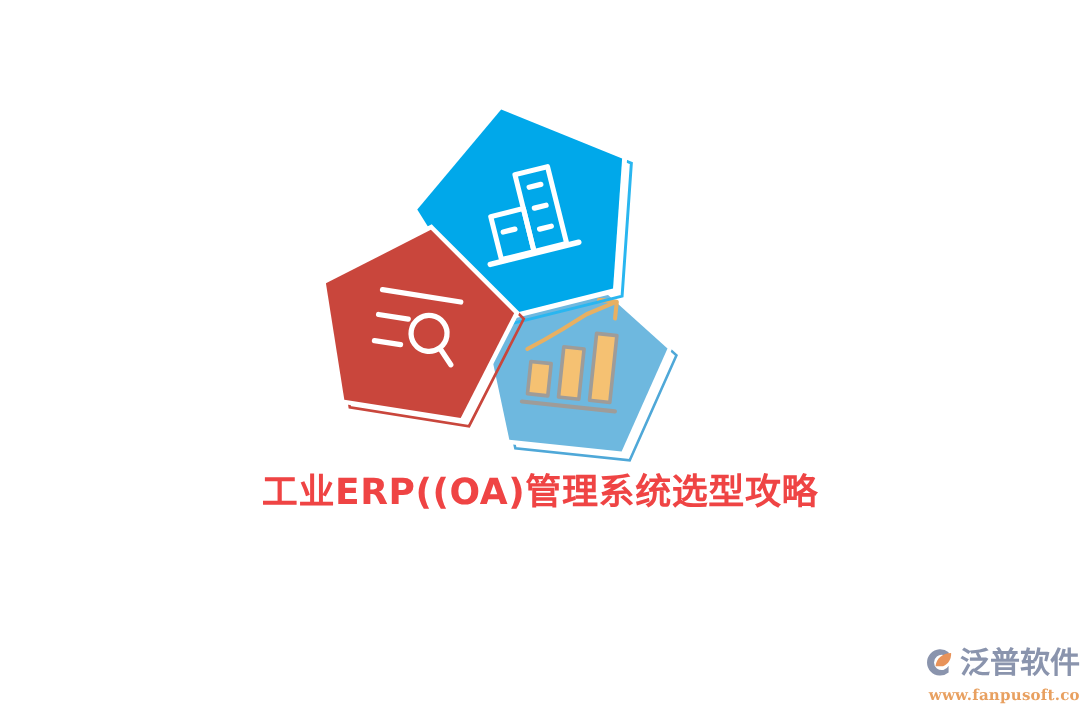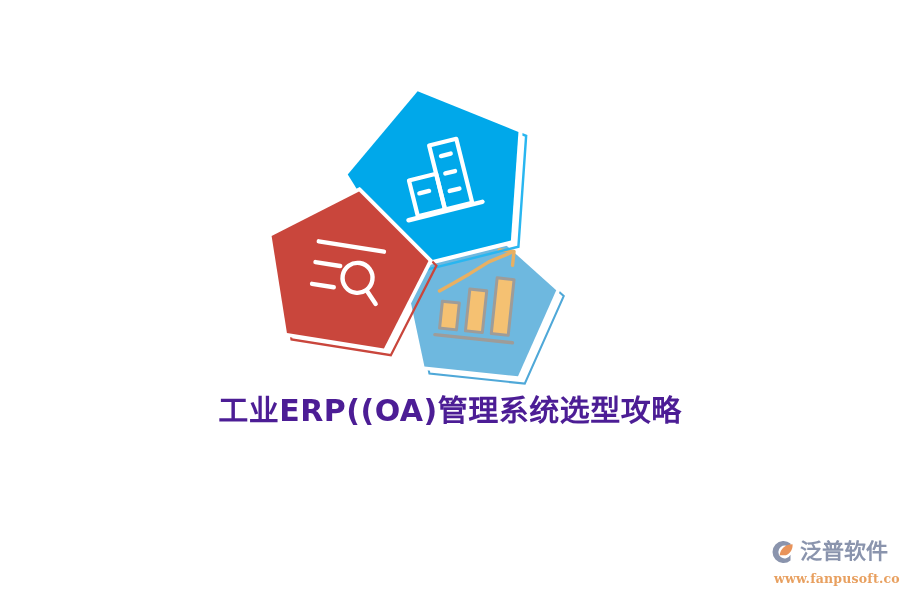--- a/index.html
+++ b/index.html
@@ -71,21 +71,21 @@
     height: 36px;
   }
   .wm-mark {
     width: 32px;
     height: 32px;
     flex: 0 0 32px;
     margin-right: 2px;
   }
   .wm-name {
     font-family: "DejaVu Sans", "Liberation Sans", sans-serif;
-    font-size: 22px;
+    font-size: 25px;
     font-weight: 700;
     line-height: 1;
     letter-spacing: 0px;
     white-space: nowrap;
   }
   .wm-url {
     font-family: "DejaVu Serif", "Liberation Serif", serif;
     font-size: 12.5px;
     font-weight: 700;
     letter-spacing: 0.2px;
@@ -174,21 +174,21 @@
             <line x1="-32" y1="-7" x2="-7" y2="-7"></line>
             <line x1="-32" y1="15" x2="-10" y2="15"></line>
             <circle cx="12" cy="2" r="15"></circle>
             <line x1="23" y1="13" x2="34" y2="25"></line>
           </g>
         </g>
       </g>
     </svg>
   </div>
 
-  <div class="headline" style="color:#4c1d95;">
+  <div class="headline" style="color:#ef4444;">
     <span class="line">工业ERP((OA)管理系统选型攻略</span>
   </div>
 
   <div class="watermark">
     <div class="wm-row">
       <div class="wm-mark">
         <svg viewBox="0 0 32 32" xmlns="http://www.w3.org/2000/svg" aria-hidden="true">
 
           <path d="M24.5 7.5 A11 11 0 1 0 24.5 24.5 L24.5 18.8 A6.4 6.4 0 1 1 24.5 13.2 Z" fill="#8A94AD"></path>
 

